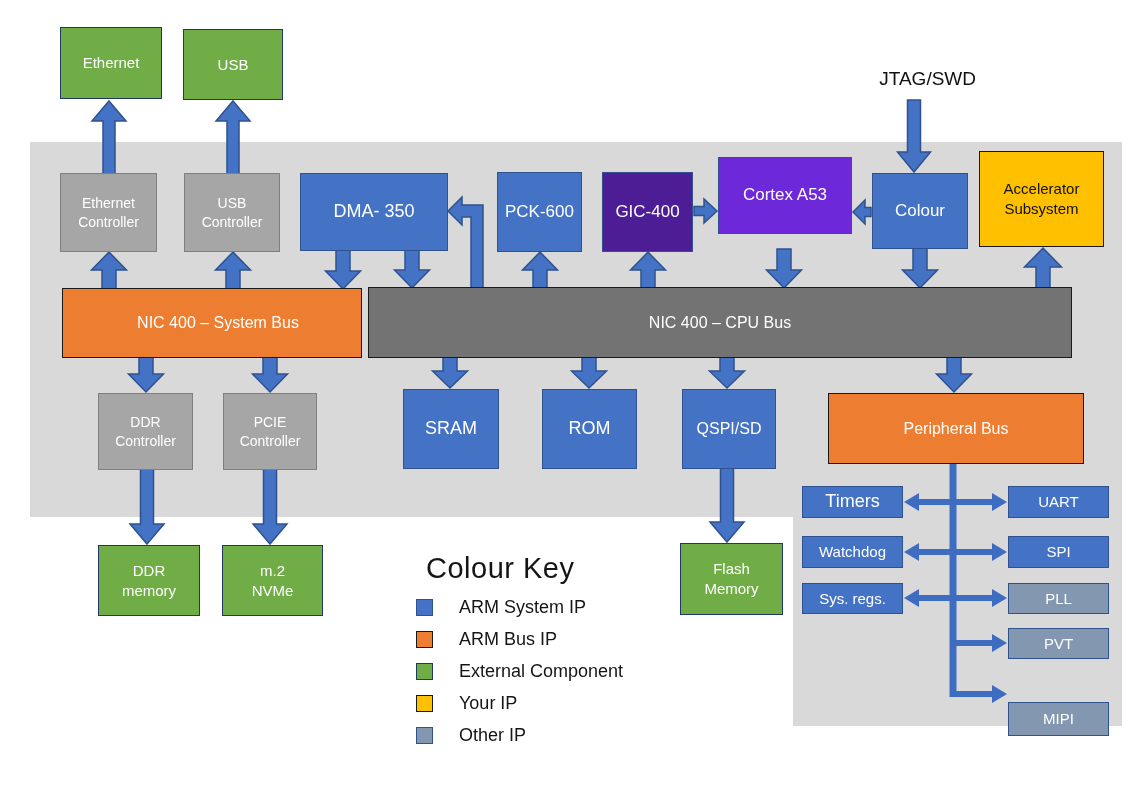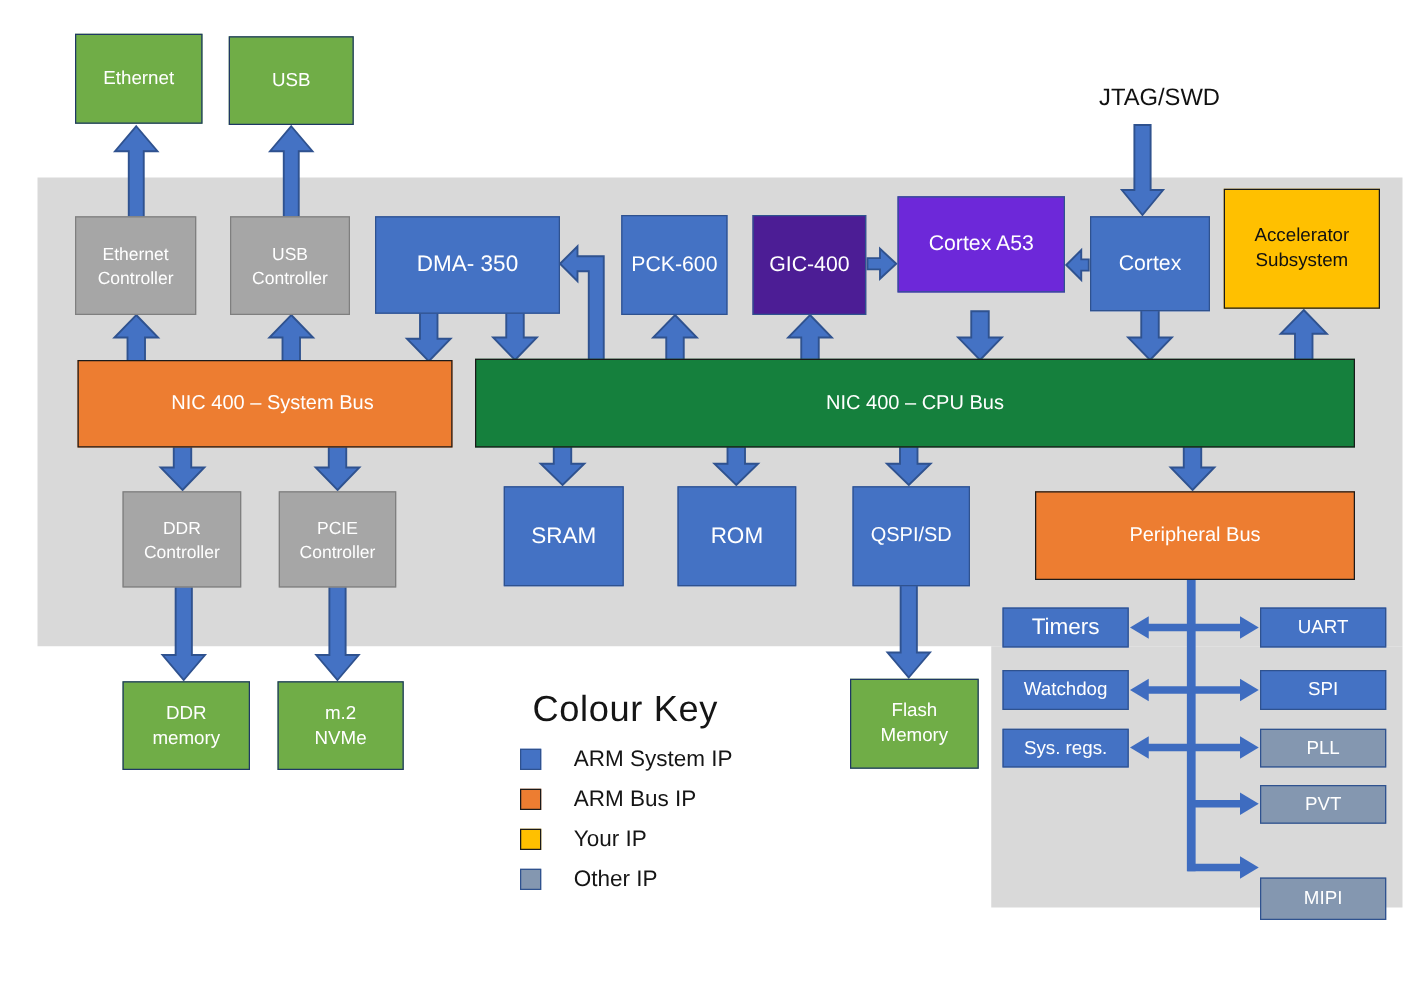--- a/index.html
+++ b/index.html
@@ -74,25 +74,25 @@
       <div class="node" style="left: 60px; top: 27px; width: 102px; height: 72px; background: rgb(112, 173, 71); border-color: rgb(31, 56, 100); font-size: 15px;">Ethernet</div>
       <div class="node" style="left: 183px; top: 29px; width: 100px; height: 71px; background: rgb(112, 173, 71); border-color: rgb(31, 56, 100); font-size: 15px;">USB</div>
       <div class="node" style="left: 60px; top: 173px; width: 97px; height: 79px; background: rgb(166, 166, 166); border-color: rgb(127, 127, 127); font-size: 14px;">Ethernet
 Controller</div>
       <div class="node" style="left: 184px; top: 173px; width: 96px; height: 79px; background: rgb(166, 166, 166); border-color: rgb(127, 127, 127); font-size: 14px;">USB
 Controller</div>
       <div class="node" style="left: 300px; top: 173px; width: 148px; height: 78px; background: rgb(68, 114, 196); border-color: rgb(47, 82, 143); font-size: 18px;">DMA- 350</div>
       <div class="node" style="left: 497px; top: 172px; width: 85px; height: 80px; background: rgb(68, 114, 196); border-color: rgb(47, 82, 143); font-size: 17px;">PCK-600</div>
       <div class="node" style="left: 602px; top: 172px; width: 91px; height: 80px; background: #4c1d95; border-color: rgb(47, 82, 143); font-size: 17px;">GIC-400</div>
       <div class="node" style="left: 718px; top: 157px; width: 134px; height: 77px; background: #6d28d9; border-color: rgb(47, 82, 143); font-size: 17px;">Cortex A53</div>
-      <div class="node" style="left: 872px; top: 173px; width: 96px; height: 76px; background: rgb(68, 114, 196); border-color: rgb(47, 82, 143); font-size: 17px;">Cortex</div>
+      <div class="node" style="left: 872px; top: 173px; width: 96px; height: 76px; background: rgb(68, 114, 196); border-color: rgb(47, 82, 143); font-size: 17px;">Colour</div>
       <div class="node dark-text" style="left: 979px; top: 151px; width: 125px; height: 96px; background: rgb(255, 192, 0); border-color: rgb(26, 26, 26); font-size: 15px;">Accelerator
 Subsystem</div>
       <div class="node" style="left: 62px; top: 288px; width: 300px; height: 70px; background: rgb(237, 125, 49); border-color: rgb(26, 26, 26); font-size: 16px; padding-left: 12px;">NIC 400 – System Bus</div>
-      <div class="node" style="left: 380px; top: 287px; width: 704px; height: 71px; background: #15803d; border-color: rgb(26, 26, 26); font-size: 16px;">NIC 400 – CPU Bus</div>
+      <div class="node" style="left: 368px; top: 287px; width: 704px; height: 71px; background: #737373; border-color: rgb(26, 26, 26); font-size: 16px;">NIC 400 – CPU Bus</div>
       <div class="node" style="left: 98px; top: 393px; width: 95px; height: 77px; background: rgb(166, 166, 166); border-color: rgb(127, 127, 127); font-size: 14px;">DDR
 Controller</div>
       <div class="node" style="left: 223px; top: 393px; width: 94px; height: 77px; background: rgb(166, 166, 166); border-color: rgb(127, 127, 127); font-size: 14px;">PCIE
 Controller</div>
       <div class="node" style="left: 403px; top: 389px; width: 96px; height: 80px; background: rgb(68, 114, 196); border-color: rgb(47, 82, 143); font-size: 18px;">SRAM</div>
       <div class="node" style="left: 542px; top: 389px; width: 95px; height: 80px; background: rgb(68, 114, 196); border-color: rgb(47, 82, 143); font-size: 18px;">ROM</div>
       <div class="node" style="left: 682px; top: 389px; width: 94px; height: 80px; background: rgb(68, 114, 196); border-color: rgb(47, 82, 143); font-size: 16px;">QSPI/SD</div>
       <div class="node" style="left: 828px; top: 393px; width: 256px; height: 71px; background: rgb(237, 125, 49); border-color: rgb(26, 26, 26); font-size: 16px;">Peripheral Bus</div>
       <div class="node" style="left: 98px; top: 545px; width: 102px; height: 71px; background: rgb(112, 173, 71); border-color: rgb(31, 56, 100); font-size: 15px;">DDR
 memory</div>
@@ -117,20 +117,24 @@
     <div id="legend-rows">
         <div class="legend-row">
           <div class="legend-swatch" style="background: rgb(68, 114, 196); border-color: rgb(47, 82, 143);"></div>
           <span class="legend-label">ARM System IP</span>
         </div>
         <div class="legend-row">
           <div class="legend-swatch" style="background: rgb(237, 125, 49); border-color: rgb(26, 26, 26);"></div>
           <span class="legend-label">ARM Bus IP</span>
         </div>
         <div class="legend-row">
+          <div class="legend-swatch" style="background: rgb(112, 173, 71); border-color: rgb(31, 56, 100);"></div>
+          <span class="legend-label">External Component</span>
+        </div>
+        <div class="legend-row">
           <div class="legend-swatch" style="background: rgb(255, 192, 0); border-color: rgb(26, 26, 26);"></div>
           <span class="legend-label">Your IP</span>
         </div>
         <div class="legend-row">
           <div class="legend-swatch" style="background: rgb(132, 151, 176); border-color: rgb(47, 82, 143);"></div>
           <span class="legend-label">Other IP</span>
         </div>
       </div>
   </div>
 </div>

